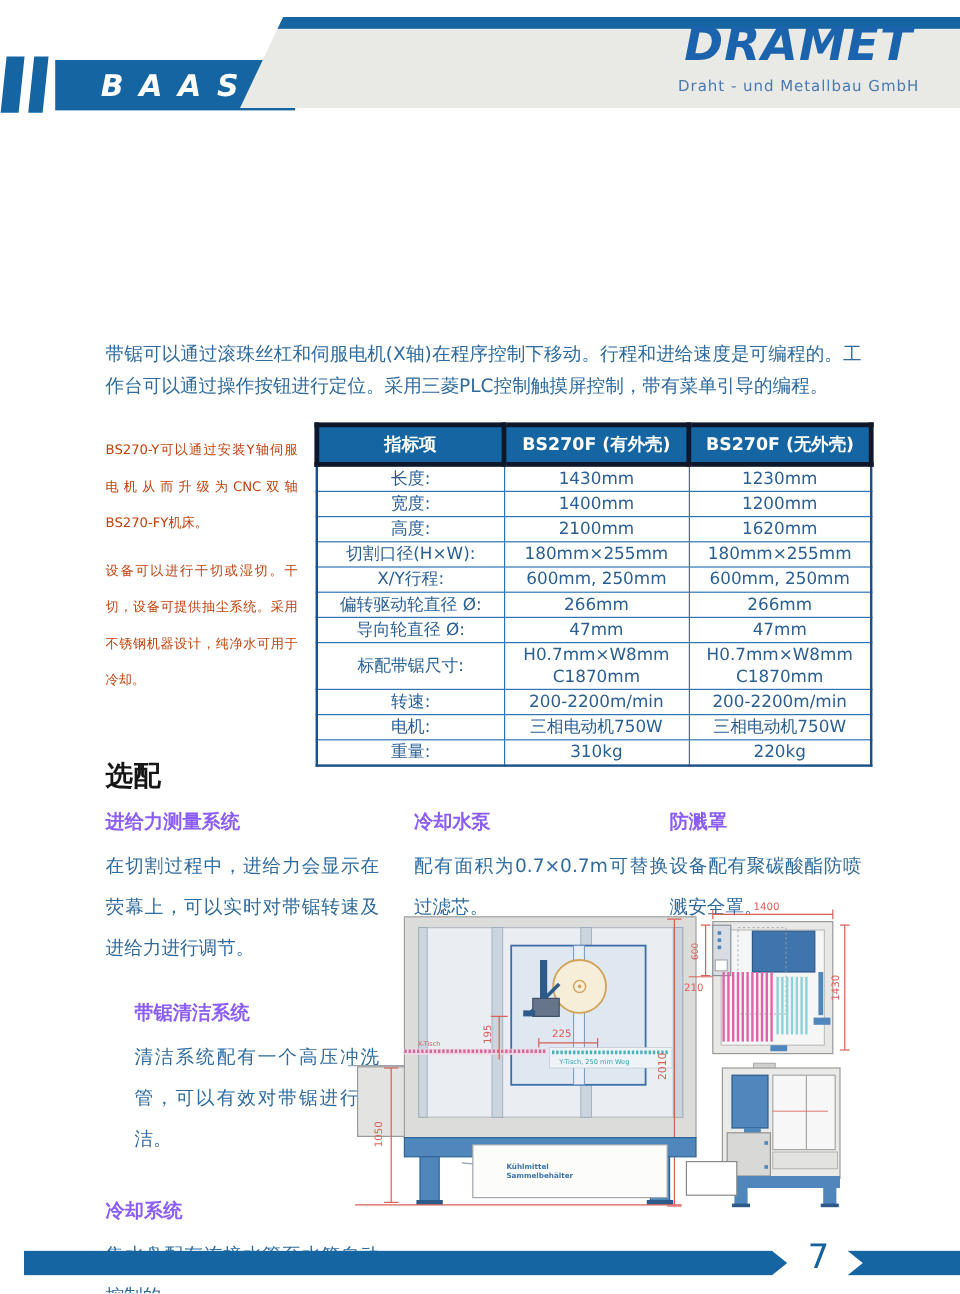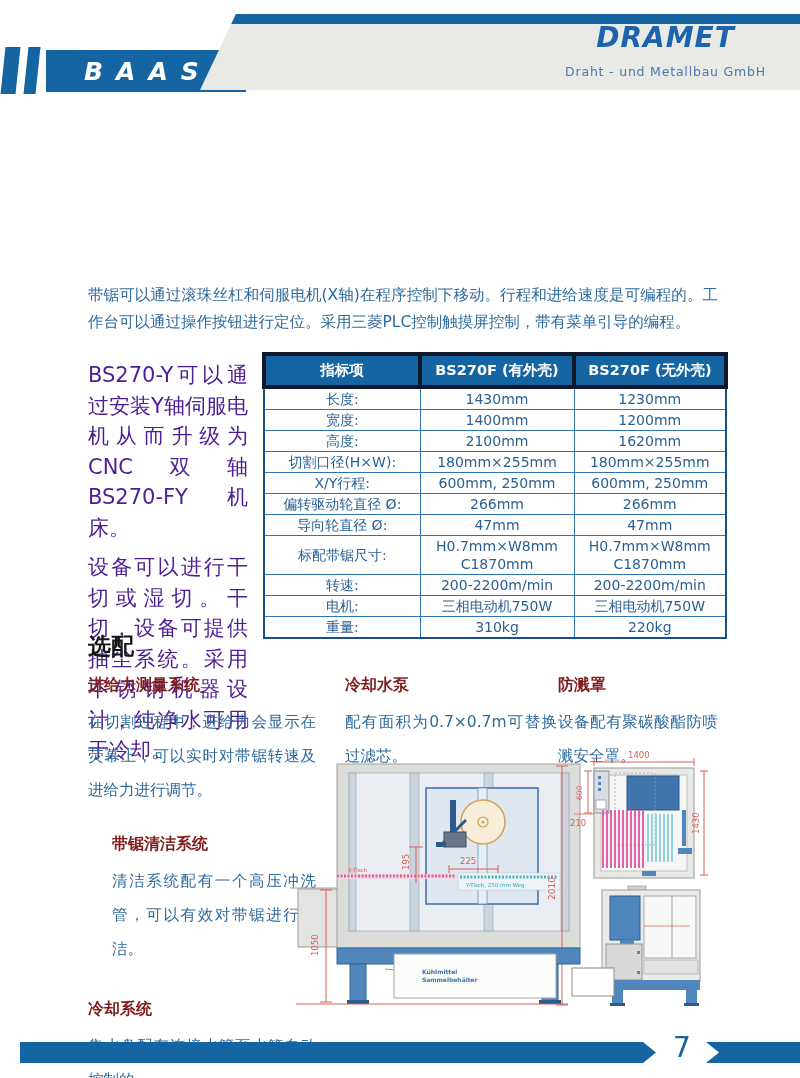--- a/index.html
+++ b/index.html
@@ -11,52 +11,52 @@
   .hbar.b1{left:3px;top:47px;width:15px;height:47px;}
   .hbar.b2{left:26px;top:47px;width:12px;height:47px;}
   .baast-band{position:absolute;left:46px;top:50px;width:200px;height:42px;background:#1565a3;
               display:flex;align-items:center;z-index:1;}
   .baast-text{color:#fff;font-weight:bold;font-style:italic;font-size:25px;letter-spacing:13px;
               padding-left:38px;white-space:nowrap;}
   .gray-banner{position:absolute;left:200px;top:14px;width:600px;height:76px;background:#e9e9e5;
                clip-path:polygon(36px 0,100% 0,100% 100%,0 100%);z-index:2;}
   .banner-stripe{position:absolute;top:0;left:0;right:0;height:10px;background:#1565a3;}
   .dramet{position:absolute;right:34px;top:18px;text-align:center;}
-  .dramet-name{color:#1c63ad;font-size:28px;font-weight:bold;font-style:italic;line-height:40px;letter-spacing:1px;}
+  .dramet-name{color:#1c63ad;font-size:39px;font-weight:bold;font-style:italic;line-height:40px;letter-spacing:1px;}
   .dramet-sub{color:#4a7ab0;font-size:12.5px;letter-spacing:0.8px;margin-top:6px;}
 
   
   .page-title{position:absolute;top:121px;left:0;width:100%;text-align:center;
               color:#1c60ab;font-size:23px;font-weight:bold;letter-spacing:7px;}
   .para{position:absolute;color:#2e6a9d;font-size:15.5px;text-align:justify;}
   .p1{left:88px;top:161px;width:630px;line-height:28px;text-indent:13px;}
   .p2{left:88px;top:282px;width:630px;line-height:27px;}
-  .leftcol{position:absolute;left:88px;top:360px;width:160px;color:#4c1d95;
-           font-size:21px;line-height:30.5px;text-align:justify;}
+  .leftcol{position:absolute;left:88px;top:360px;width:160px;color:#c2410c;
+           font-size:11px;line-height:30.5px;text-align:justify;}
   .leftcol p{margin:0 0 9px 0;}
 
   
   .spec-table{position:absolute;left:262px;top:352px;width:438px;border-collapse:collapse;
               border:2px solid #1a4f8a;table-layout:fixed;}
   .spec-table th{background:#1565a3;color:#ffffff;font-size:14.5px;font-weight:bold;
                  padding:5px 2px;border:4px solid #0f172a;}
   .spec-table td{color:#2a5f94;font-size:14px;text-align:center;border:1px solid #2e74b5;
                  padding:1px 8px;line-height:18px;white-space:pre-line;}
   .spec-table th:nth-child(1){width:148px;}
   .spec-table th:nth-child(2){width:146px;}
   .spec-table th:nth-child(3){width:144px;}
 
   
   .options-heading{position:absolute;left:88px;top:631px;color:#151515;font-size:23px;font-weight:bold;}
   .optcol{position:absolute;top:675px;}
   .optcol.c1{left:88px;width:228px;}
   .optcol.c2{left:345px;width:212px;}
   .optcol.c3{left:558px;width:160px;}
   .opt-item{margin-bottom:23px;}
-  .opt-title{color:#7f1d1d;font-size:16px;font-weight:bold;margin-bottom:9px;}
+  .opt-title{color:#8b5cf6;font-size:16px;font-weight:bold;margin-bottom:9px;}
   .opt-text{color:#2e6a9d;font-size:15.5px;line-height:34px;text-align:justify;}
 
   
   .drawings{position:absolute;left:290px;top:748px;width:445px;height:272px;}
 
   
   .footer-arrow{position:absolute;left:20px;top:1042px;width:636px;height:21px;background:#1565a3;
                 clip-path:polygon(0 0,calc(100% - 13px) 0,100% 50%,calc(100% - 13px) 100%,0 100%);}
   .footer-num{position:absolute;left:662px;top:1031px;width:40px;text-align:center;
               color:#15639e;font-size:28px;}

